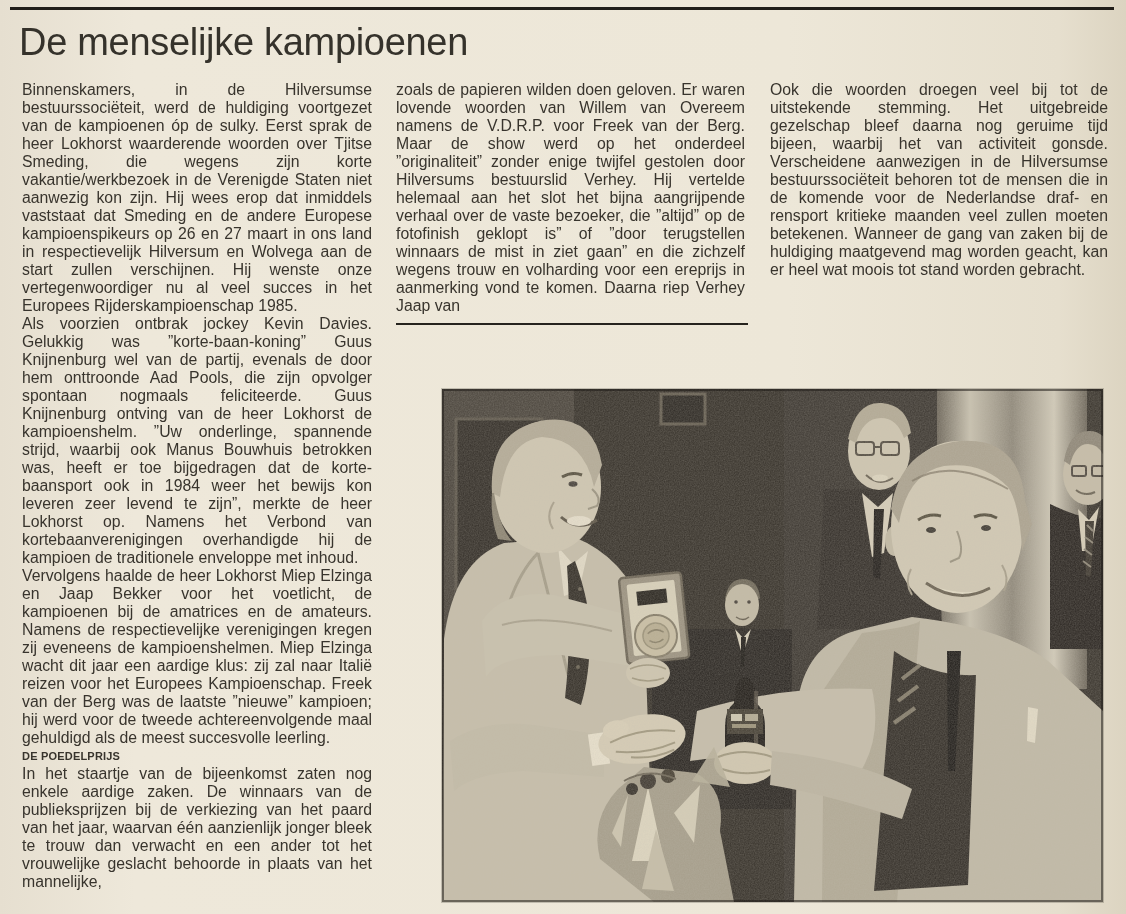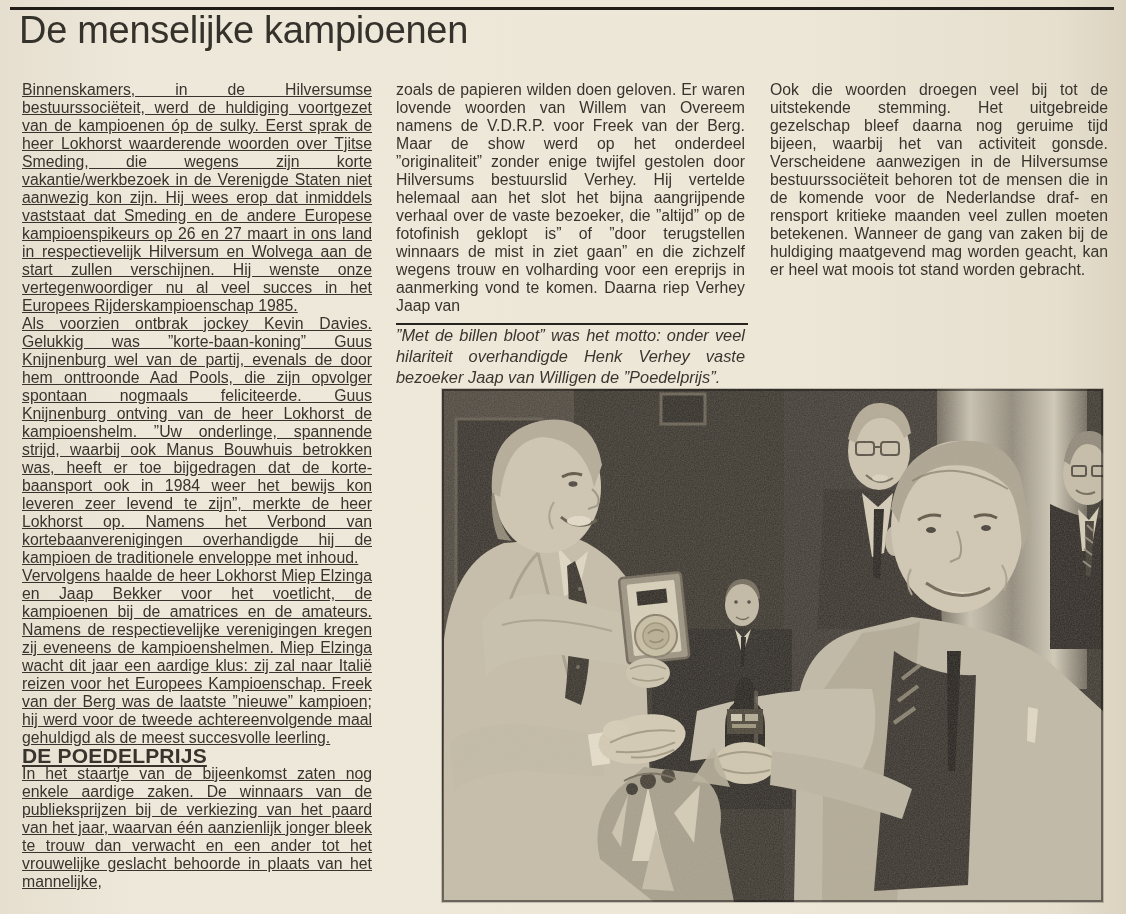--- a/index.html
+++ b/index.html
@@ -7,30 +7,30 @@
     position:relative;
     width:1126px;height:914px;
     margin:0 auto;
     background:linear-gradient(90deg,#e6dfd0 0%,#eee8da 12%,#ede7d8 70%,#e6dfce 94%,#dcd4c1 100%);
     font-family:"Liberation Sans","DejaVu Sans",sans-serif;
     color:#38342d;
     overflow:hidden;
   }
   .top-rule{position:absolute;left:10px;top:7px;width:1104px;height:3px;background:#211e19;}
   .headline{
-    position:absolute;left:19px;top:9px;margin:0;
+    position:absolute;left:19px;top:21px;margin:0;
     font-size:38px;font-weight:400;letter-spacing:-0.3px;color:#35322b;
     white-space:nowrap;
   }
   .col{position:absolute;top:81px;font-size:15.8px;line-height:18px;text-align:justify;}
   .col p{margin:0;}
-  #col1{left:22px;width:350px;text-decoration:underline;}
+  #col1{left:22px;width:350px;}
   #col2{left:396px;width:349px;}
   #col3{left:770px;width:338px;}
-  .subheading{font-weight:700;font-size:21px;margin-top:18px;letter-spacing:0.2px;}
+  .subheading{font-weight:700;font-size:11px;margin-top:18px;letter-spacing:0.2px;}
   .caption-rule{width:352px;height:2px;background:#26231e;margin-top:8px;}
   .photo-caption{
     font-style:italic;font-size:16.4px;line-height:21px;margin-top:9px;
     color:#3a362f;text-align:justify;
   }
   .photo-wrap{
     position:absolute;left:442px;top:389px;width:661px;height:513px;
     overflow:hidden;box-shadow:0 0 0 1px rgba(60,54,46,.25);
   }
   .photo-wrap svg{display:block;}
@@ -48,21 +48,20 @@
     <p>Binnenskamers, in de Hilversumse bestuurssociëteit, werd de huldiging voortgezet van de kampioenen óp de sulky. Eerst sprak de heer Lokhorst waarderende woorden over Tjitse Smeding, die wegens zijn korte vakantie/werkbezoek in de Verenigde Staten niet aanwezig kon zijn. Hij wees erop dat inmiddels vaststaat dat Smeding en de andere Europese kampioenspikeurs op 26 en 27 maart in ons land in respectievelijk Hilversum en Wolvega aan de start zullen verschijnen. Hij wenste onze vertegenwoordiger nu al veel succes in het Europees Rijderskampioenschap 1985.</p>
     <p>Als voorzien ontbrak jockey Kevin Davies. Gelukkig was ”korte-baan-koning” Guus Knijnenburg wel van de partij, evenals de door hem onttroonde Aad Pools, die zijn opvolger spontaan nogmaals feliciteerde. Guus Knijnenburg ontving van de heer Lokhorst de kampioenshelm. ”Uw onderlinge, spannende strijd, waarbij ook Manus Bouwhuis betrokken was, heeft er toe bijgedragen dat de korte-baansport ook in 1984 weer het bewijs kon leveren zeer levend te zijn”, merkte de heer Lokhorst op. Namens het Verbond van kortebaanverenigingen overhandigde hij de kampioen de traditionele enveloppe met inhoud.</p>
     <p>Vervolgens haalde de heer Lokhorst Miep Elzinga en Jaap Bekker voor het voetlicht, de kampioenen bij de amatrices en de amateurs. Namens de respectievelijke verenigingen kregen zij eveneens de kampioenshelmen. Miep Elzinga wacht dit jaar een aardige klus: zij zal naar Italië reizen voor het Europees Kampioenschap. Freek van der Berg was de laatste ”nieuwe” kampioen; hij werd voor de tweede achtereenvolgende maal gehuldigd als de meest succesvolle leerling.</p>
     <p class="subheading">DE POEDELPRIJS</p>
     <p>In het staartje van de bijeenkomst zaten nog enkele aardige zaken. De winnaars van de publieksprijzen bij de verkiezing van het paard van het jaar, waarvan één aanzienlijk jonger bleek te trouw dan verwacht en een ander tot het vrouwelijke geslacht behoorde in plaats van het mannelijke,</p>
   </div>
 
   <div class="col" id="col2">
     <p>zoals de papieren wilden doen geloven. Er waren lovende woorden van Willem van Overeem namens de V.D.R.P. voor Freek van der Berg. Maar de show werd op het onderdeel ”originaliteit” zonder enige twijfel gestolen door Hilversums bestuurslid Verhey. Hij vertelde helemaal aan het slot het bijna aangrijpende verhaal over de vaste bezoeker, die ”altijd” op de fotofinish geklopt is” of ”door terugstellen winnaars de mist in ziet gaan” en die zichzelf wegens trouw en volharding voor een ereprijs in aanmerking vond te komen. Daarna riep Verhey Jaap van</p>
     <div class="caption-rule"></div>
-    <p class="photo-caption">”Met de billen bloot” was het motto: onder veel hilariteit overhandigde Henk Verhey vaste bezoeker Jaap van Willigen de ”Poedelprijs”.</p>
   </div>
 
   <div class="col" id="col3">
     <p>Ook die woorden droegen veel bij tot de uitstekende stemming. Het uitgebreide gezelschap bleef daarna nog geruime tijd bijeen, waarbij het van activiteit gonsde. Verscheidene aanwezigen in de Hilversumse bestuurssociëteit behoren tot de mensen die in de komende voor de Nederlandse draf- en rensport kritieke maanden veel zullen moeten betekenen. Wanneer de gang van zaken bij de huldiging maatgevend mag worden geacht, kan er heel wat moois tot stand worden gebracht.</p>
   </div>
 
   <div class="photo-wrap">
     <svg viewBox="0 0 661 513" width="661" height="513" preserveAspectRatio="none" role="img" aria-label="Zwart-wit persfoto: twee mannen in lichte kostuums schudden elkaar de hand; de een toont een medaille in een etui, de ander houdt een ingepakte fles vast, omstanders op de achtergrond.">
       <defs>
         <filter id="grain" x="0" y="0" width="100%" height="100%">

